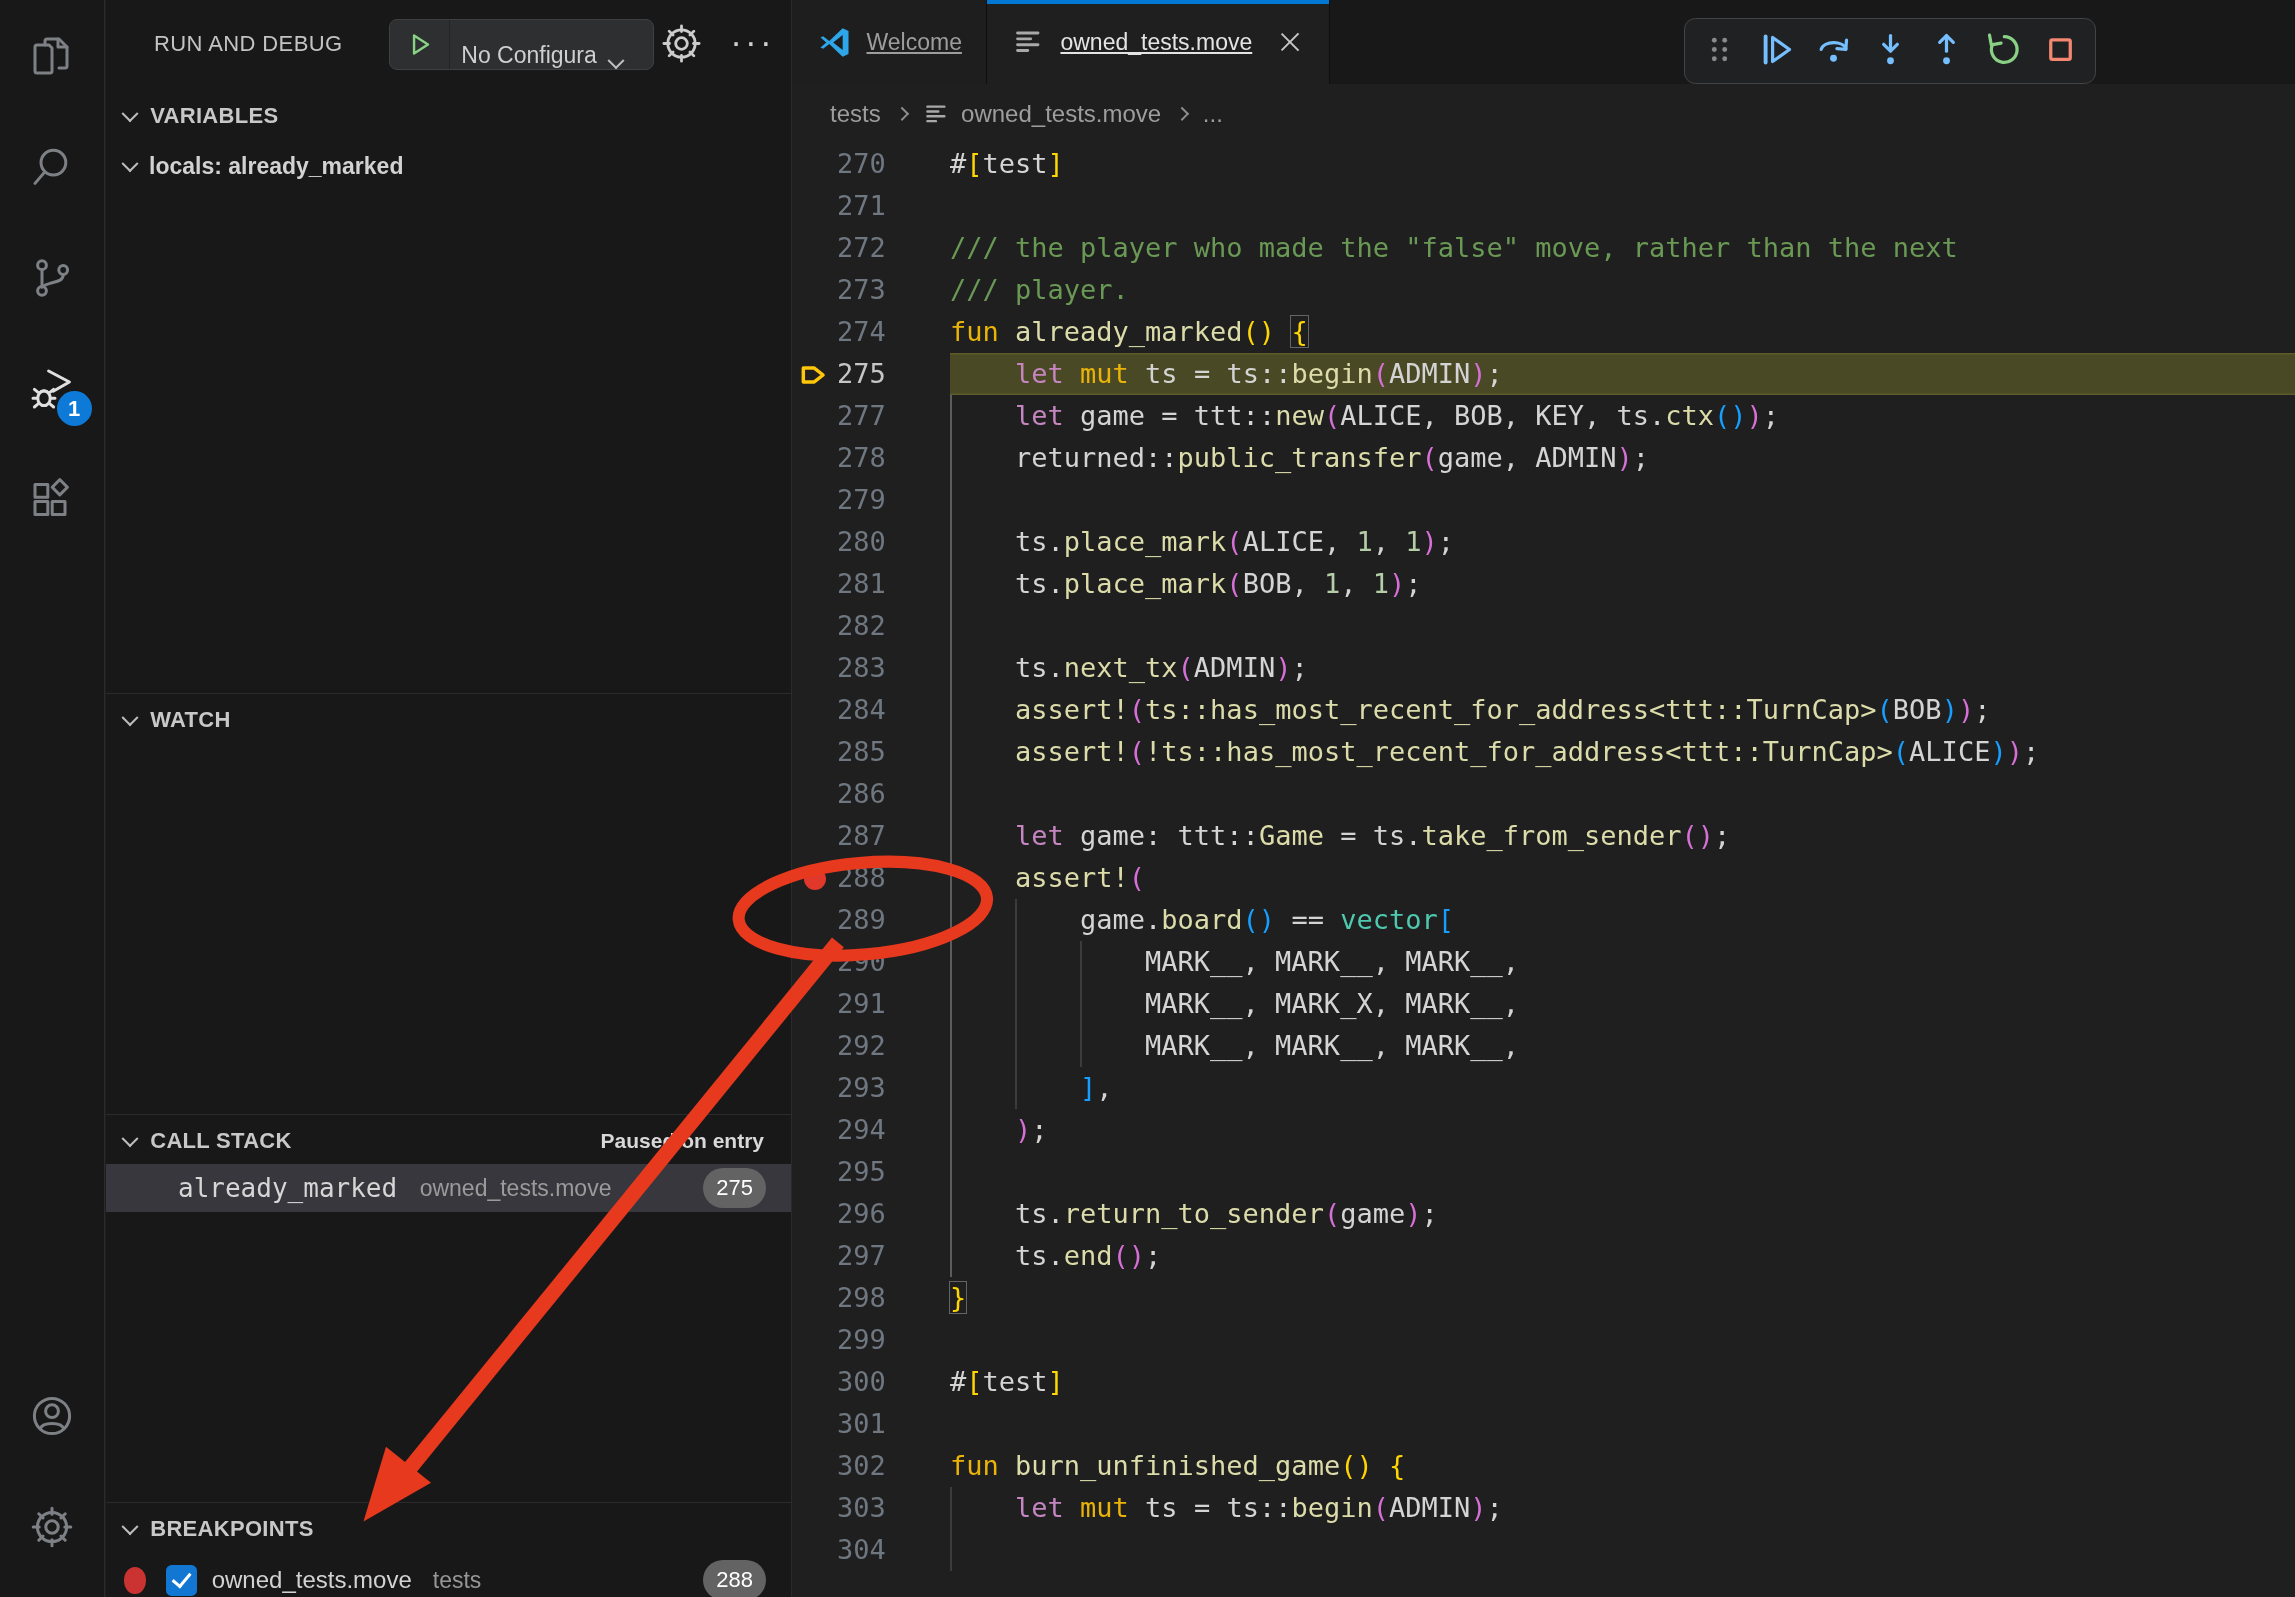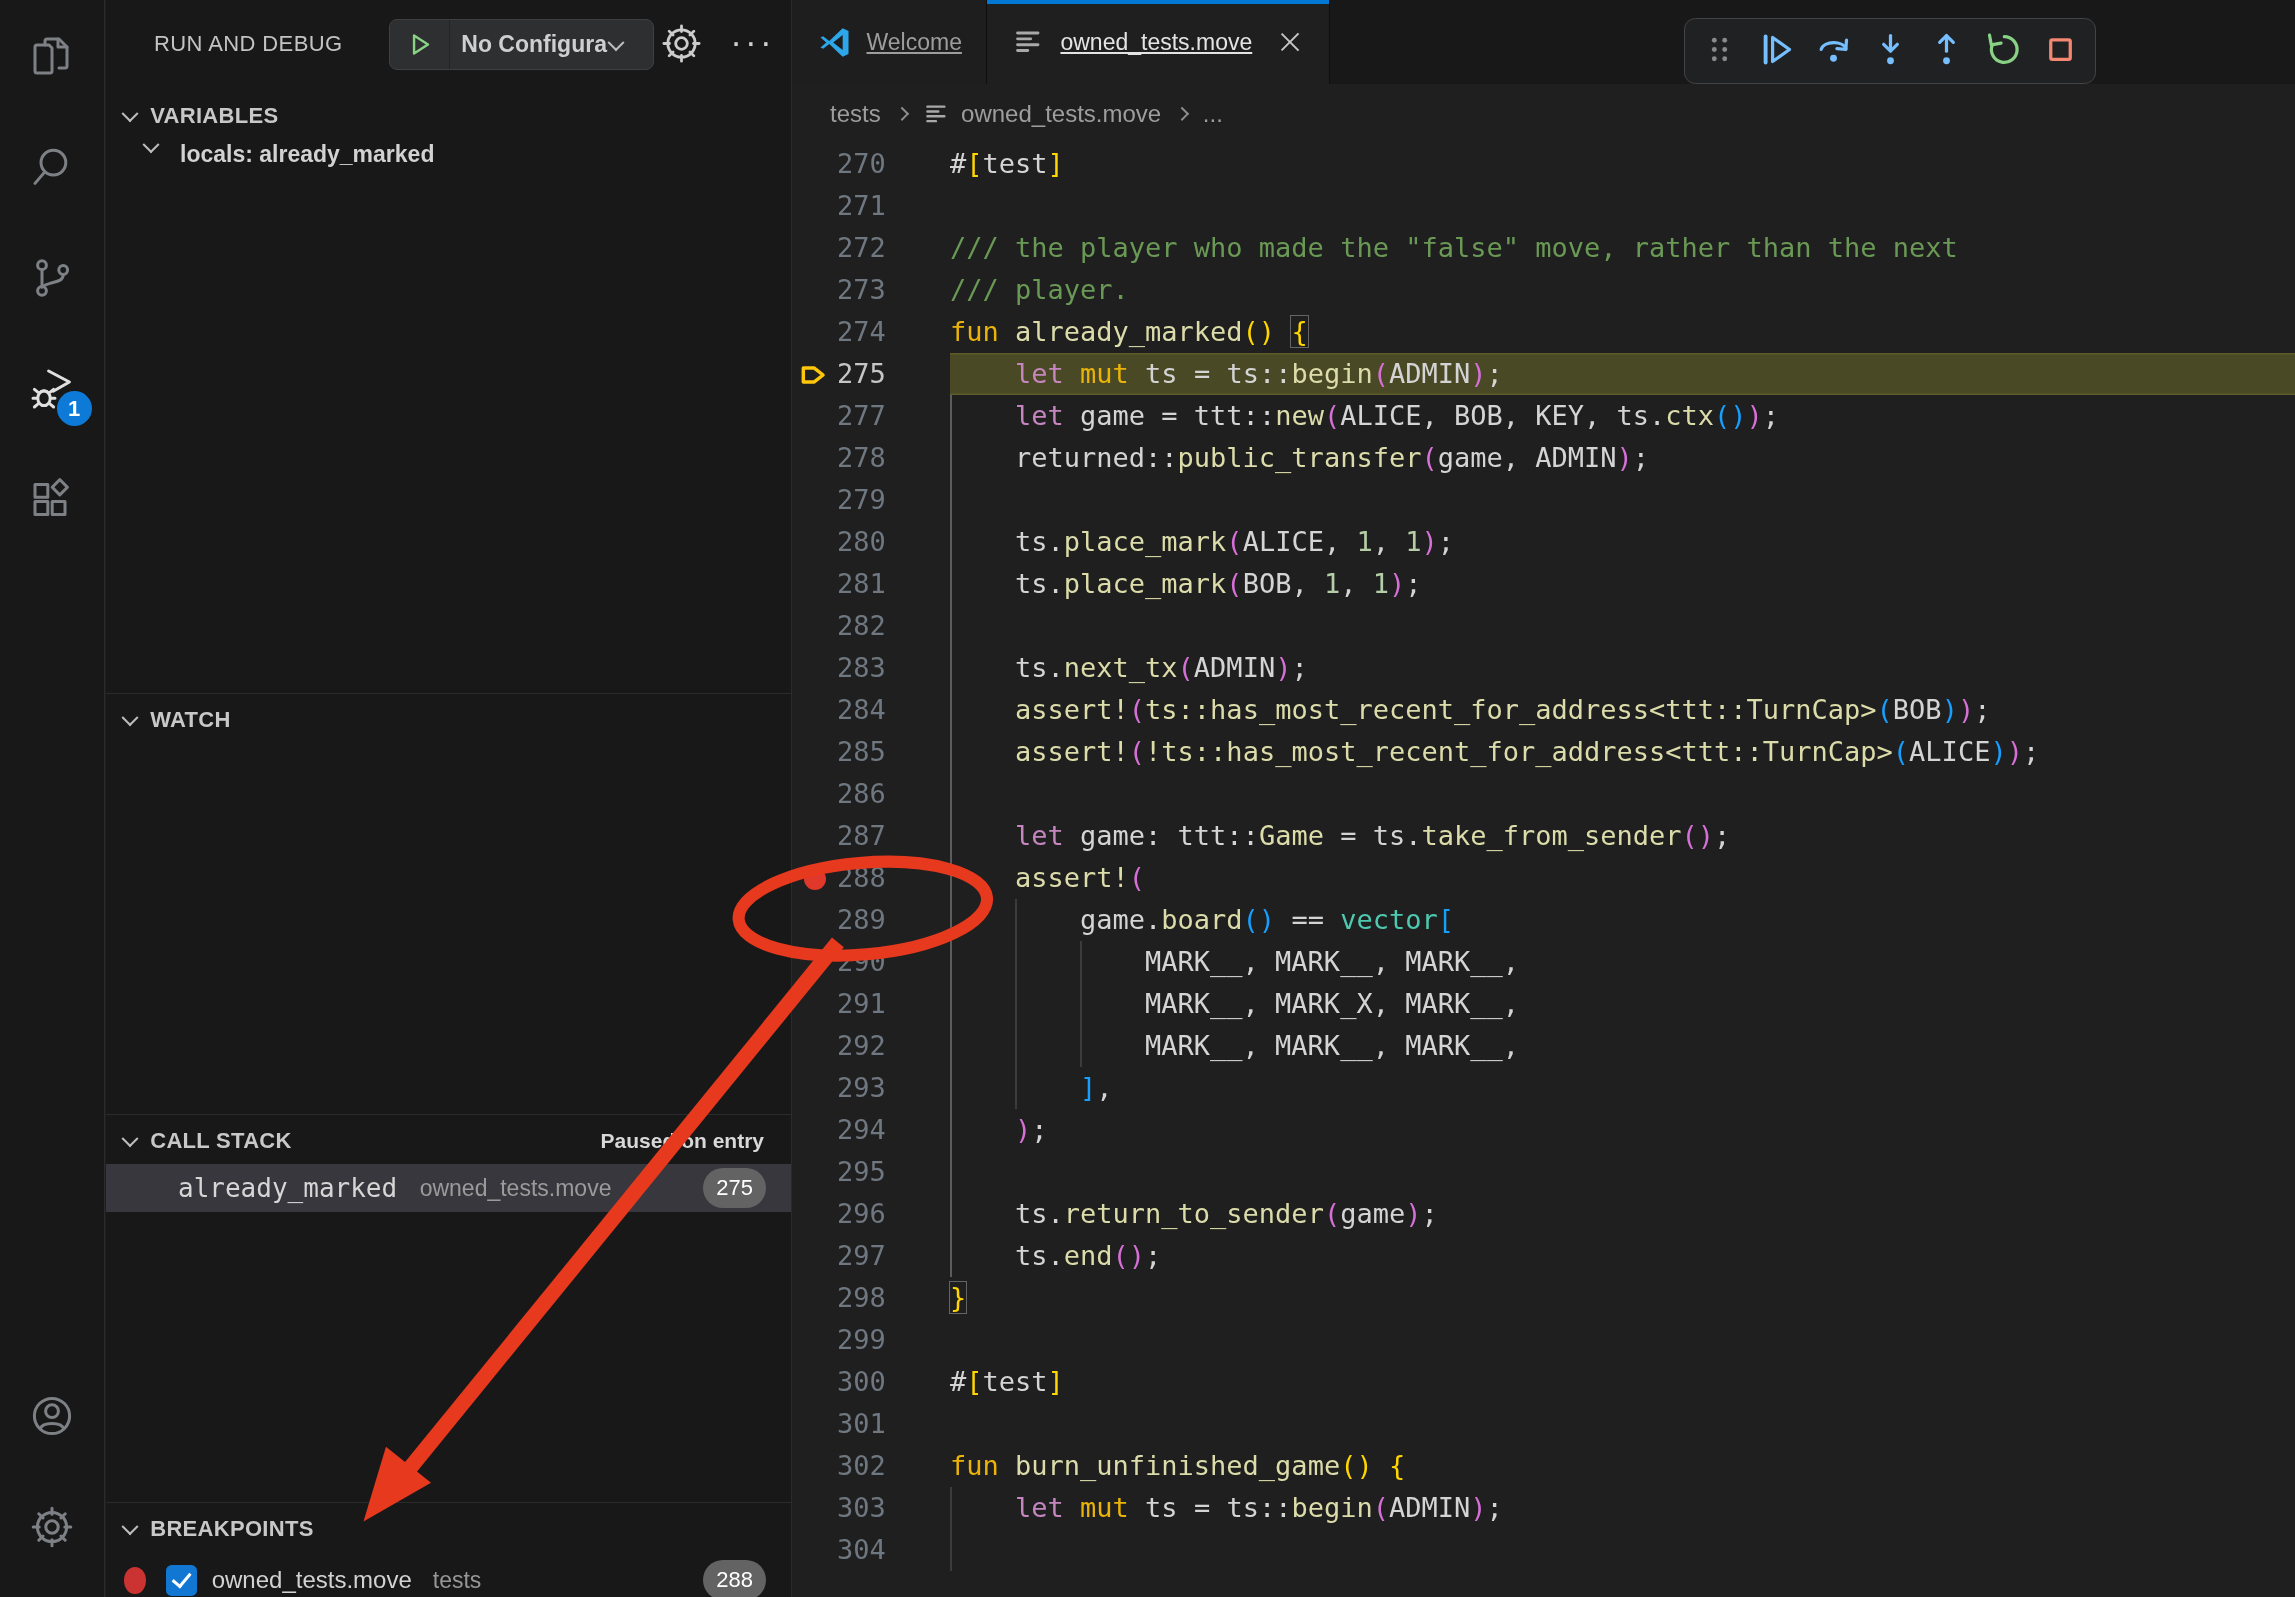--- a/index.html
+++ b/index.html
@@ -19,40 +19,40 @@
   .ab-item{position:relative;width:105px;height:111px;display:flex;align-items:center;justify-content:center;color:#7d8085;cursor:pointer;}
   .ab-item.active{color:#e0e0e0;}
   .ab-ic{width:48px;height:48px;display:block;}
   .ab-ic svg{width:48px;height:48px;display:block;}
   .ab-badge{position:absolute;right:13px;bottom:17.7px;min-width:35px;height:35px;border-radius:17.7px;background:#0d7ad8;color:#fff;font-size:22px;font-weight:bold;display:flex;align-items:center;justify-content:center;}
 
   
   .sidebar{position:absolute;left:106px;top:0;width:686px;height:100%;background:var(--bg-side);border-right:0.8px solid var(--border);font-size:22.5px;}
   .side-header{position:absolute;top:0;left:0;right:0;height:90px;}
   .side-title{position:absolute;left:48px;top:31px;font-size:22px;color:#c3c3c3;letter-spacing:0.4px;}
-  .cfg-dd{position:absolute;left:283px;top:19.3px;width:265px;height:51px;background:#2d2f31;border:0.8px solid #3e4042;border-radius:8px;display:flex;align-items:center;overflow:hidden;cursor:pointer;font-weight:bold;}
+  .cfg-dd{position:absolute;left:283px;top:19.3px;width:265px;height:51px;background:#2d2f31;border:0.8px solid #3e4042;border-radius:8px;display:flex;align-items:flex-end;overflow:hidden;cursor:pointer;}
   .cfg-play{width:60px;height:100%;display:flex;align-items:center;justify-content:center;border-right:0.8px solid #232425;}
   .cfg-play svg{width:29px;height:29px;}
   .cfg-label{flex:1;padding-left:11.3px;color:#cfcfcf;font-size:23px;white-space:nowrap;overflow:hidden;max-width:158px;}
   .cfg-chev{margin:0 11.3px 0 1.6px;}
   .hdr-gear{position:absolute;left:553px;top:21px;width:48px;height:48px;cursor:pointer;}
   .hdr-gear svg{width:45px;height:45px;}
   .hdr-more{position:absolute;left:621px;top:16px;width:51px;height:51px;color:#cfcfcf;font-size:35px;letter-spacing:3.2px;text-align:center;line-height:51px;cursor:pointer;}
 
   .chev{display:inline-block;width:12px;height:12px;border-right:2.4px solid #bdbdbd;border-bottom:2.4px solid #bdbdbd;transform:rotate(45deg) translate(-1.6px,-1.6px);}
   .chev.right{transform:rotate(-45deg);width:9.7px;height:9.7px;border-color:#8d8d8d;}
 
   .section{position:absolute;left:0;right:0;}
   .sec-head{height:51px;display:flex;align-items:center;padding-left:17.7px;cursor:pointer;position:relative;}
   .sec-head .chev{margin-right:14.5px;}
   .sec-label{font-size:22px;font-weight:bold;color:#c8c8c8;letter-spacing:0.3px;}
   .sec-divider{border-top:0.8px solid var(--border);}
   .sec-status{position:absolute;right:27px;font-size:21px;font-weight:bold;color:#d8d8d8;}
 
-  .tree-row{height:50px;display:flex;padding-left:39px;cursor:pointer;gap:10px;}
+  .tree-row{height:50px;display:flex;align-items:center;padding-left:18px;cursor:pointer;}
   .tree-row .chev{margin-right:13px;}
   .tree-label{font-size:23px;font-weight:bold;color:#d2d2d2;}
 
   .stack-row{position:absolute;left:0;right:0;height:48px;background:#37373d;display:flex;align-items:center;cursor:pointer;}
   .stack-name{font-family:var(--mono);font-size:26px;color:#d6d6d6;margin-left:72px;}
   .stack-file{font-size:23px;color:#9b9b9b;margin-left:22.5px;}
   .badge{position:absolute;right:25px;min-width:56px;height:40px;padding:0 13px;border-radius:20px;background:#636363;color:#fff;font-size:22px;display:flex;align-items:center;justify-content:center;}
 
   .bp-row{position:absolute;left:0;right:0;height:48px;display:flex;align-items:center;cursor:pointer;}
   .bp-dot-side{width:22.5px;height:27px;border-radius:50%;background:#ca3331;margin-left:17.7px;}

